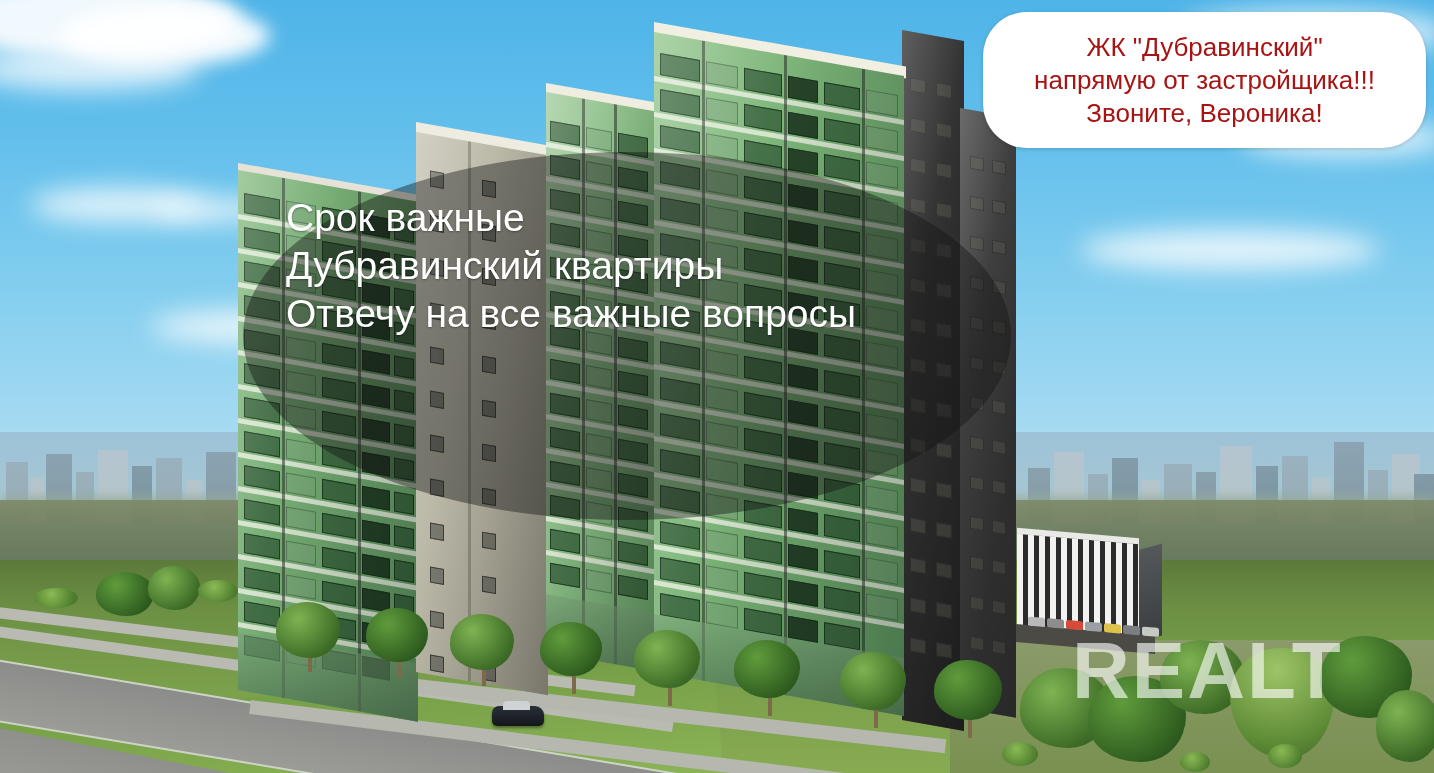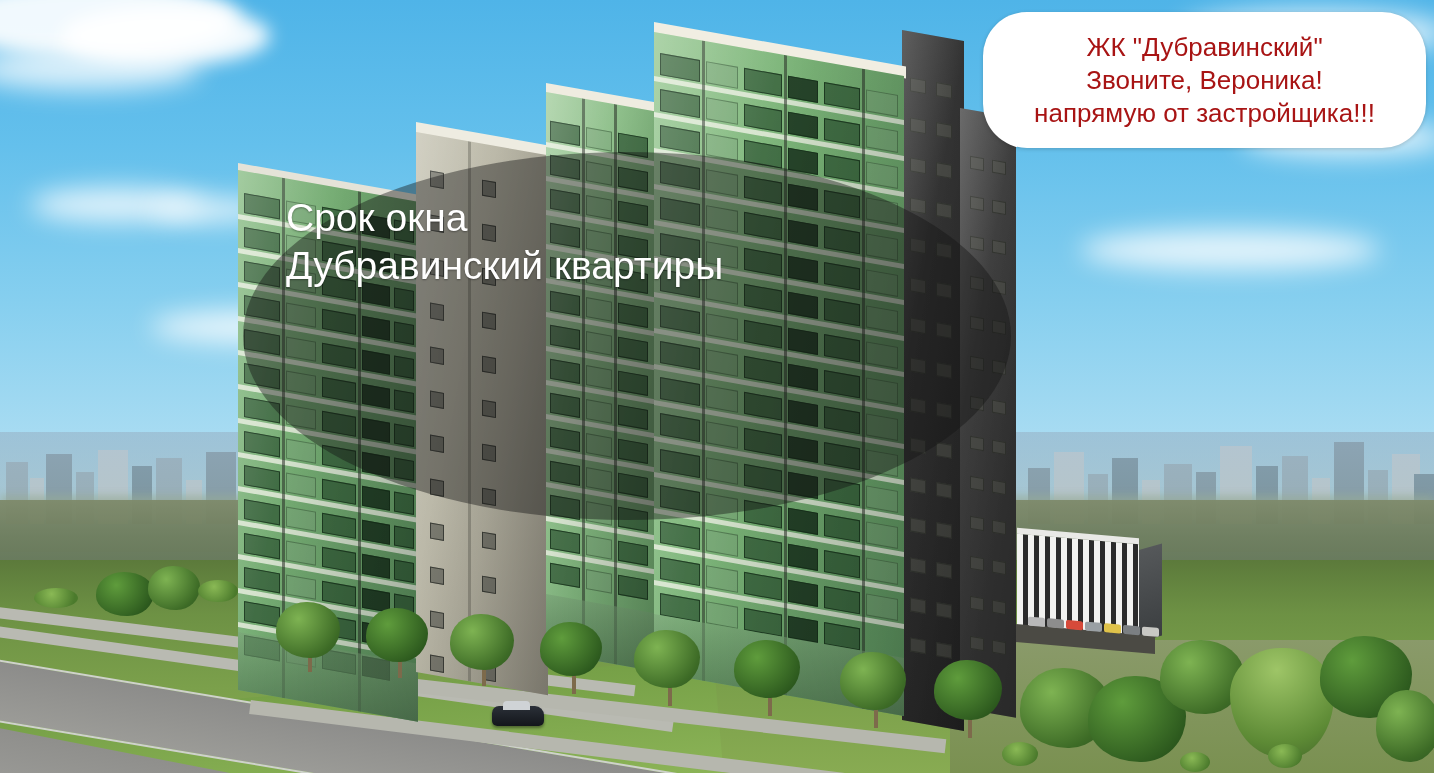--- a/index.html
+++ b/index.html
@@ -989,24 +989,26 @@
   <div class="shrub" style="left:34px;  top:588px; width:44px; height:20px;"></div>
   <div class="shrub" style="left:198px; top:580px; width:40px; height:22px;"></div>
 
   <div class="car" style="left:492px; top:706px; width:52px; height:20px;">
     <span class="roof"></span>
   </div>
 
   <div class="dark-circle"></div>
 
   <div class="overlay-text">
-    <div class="line">Срок окна</div>
+    <div class="line">Срок важные</div>
     <div class="line">Дубравинский квартиры</div>
+    <div class="line">Отвечу на все важные вопросы</div>
   </div>
 
   <div class="callout">
     <div class="cline">ЖК "Дубравинский"</div>
+    <div class="cline">напрямую от застройщика!!!</div>
     <div class="cline">Звоните, Вероника!</div>
-    <div class="cline">напрямую от застройщика!!!</div>
   </div>
 
+  <div class="watermark">REALT</div>
 
 </div>
 
 </body></html>

